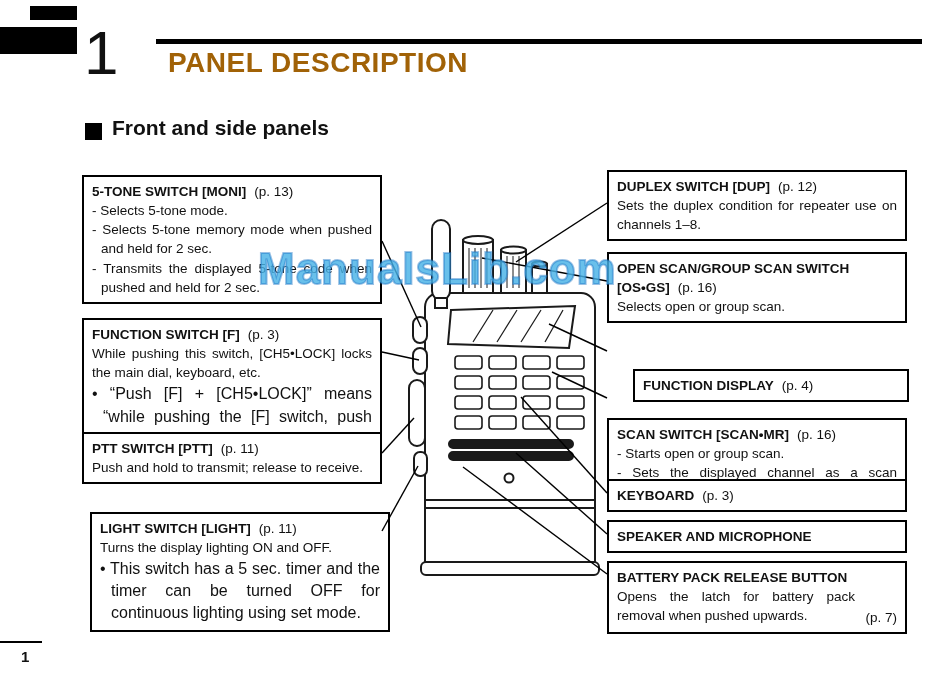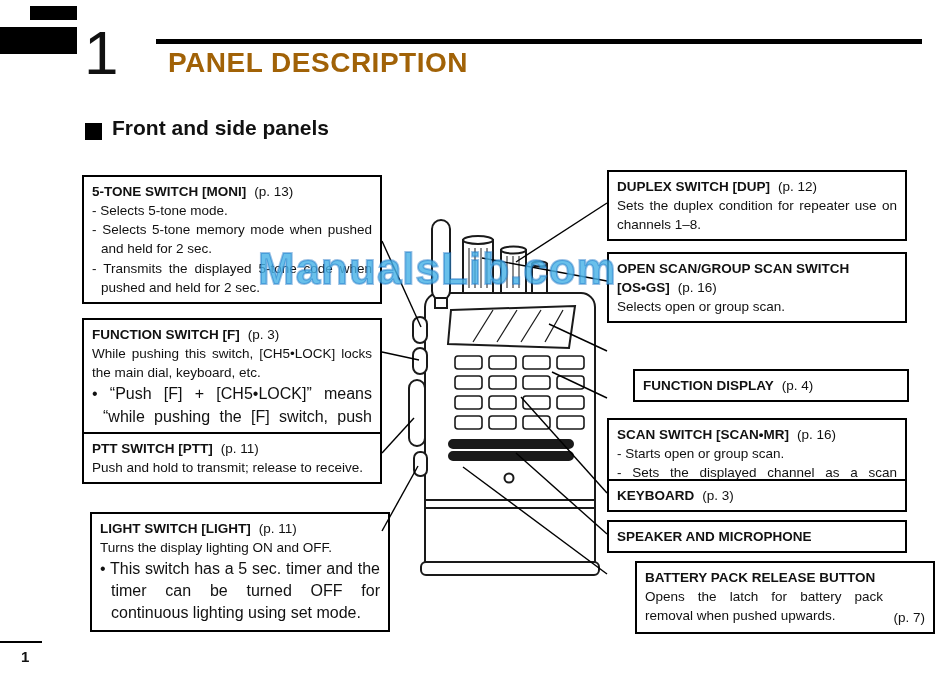--- a/index.html
+++ b/index.html
@@ -209,21 +209,21 @@
       <span class="pr">(p. 3)</span>
     </div>
   </div>
 
   <div class="cb" style="left:607px; top:520px; width:300px;">
     <div class="trow">
       <span class="bt">SPEAKER AND MICROPHONE</span>
     </div>
   </div>
 
-  <div class="cb" style="left:607px; top:561px; width:300px; padding-bottom:7px;margin-left:28px;">
+  <div class="cb" style="left:607px; top:561px; width:300px; padding-bottom:7px;">
     <div class="bt">BATTERY PACK RELEASE BUTTON</div>
     <div class="bl" style="padding-right:42px;">Opens the latch for battery pack removal when pushed upwards.</div>
     <span class="pr pr-abs">(p. 7)</span>
   </div>
 
   <div class="watermark">ManualsLib.com</div>
 
   <div class="footer-rule"></div>
   <div class="page-number">1</div>
 

